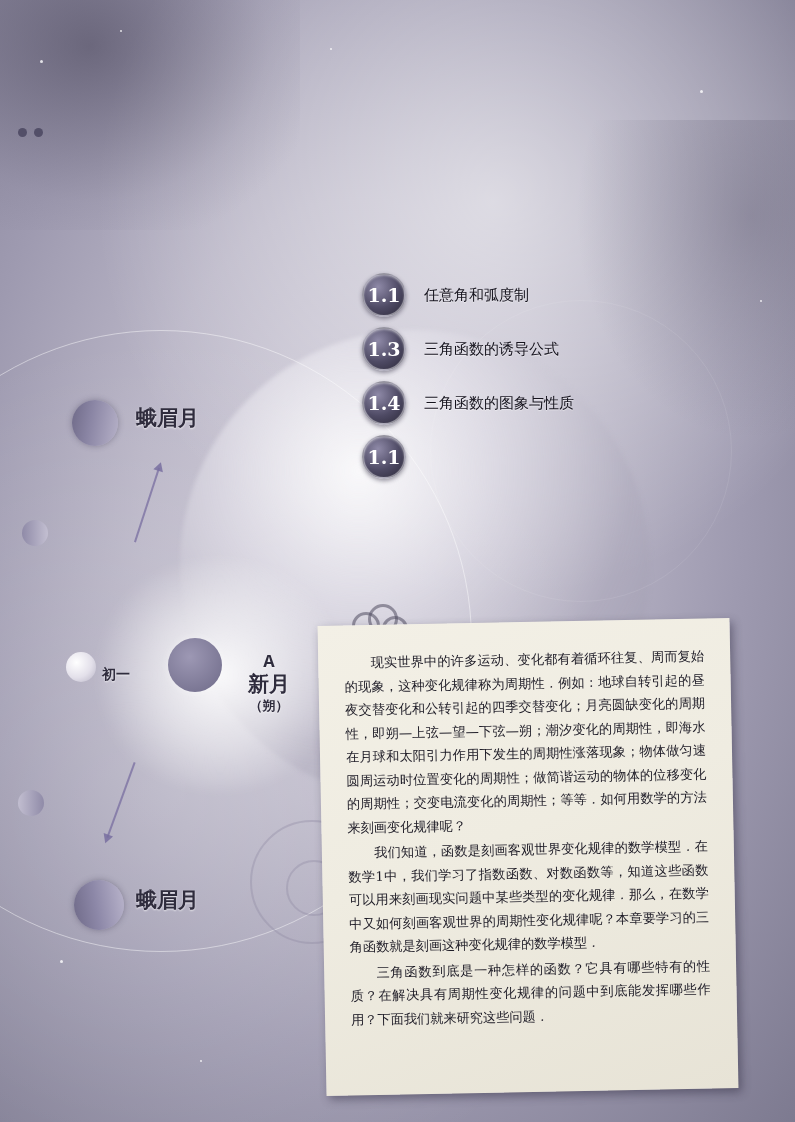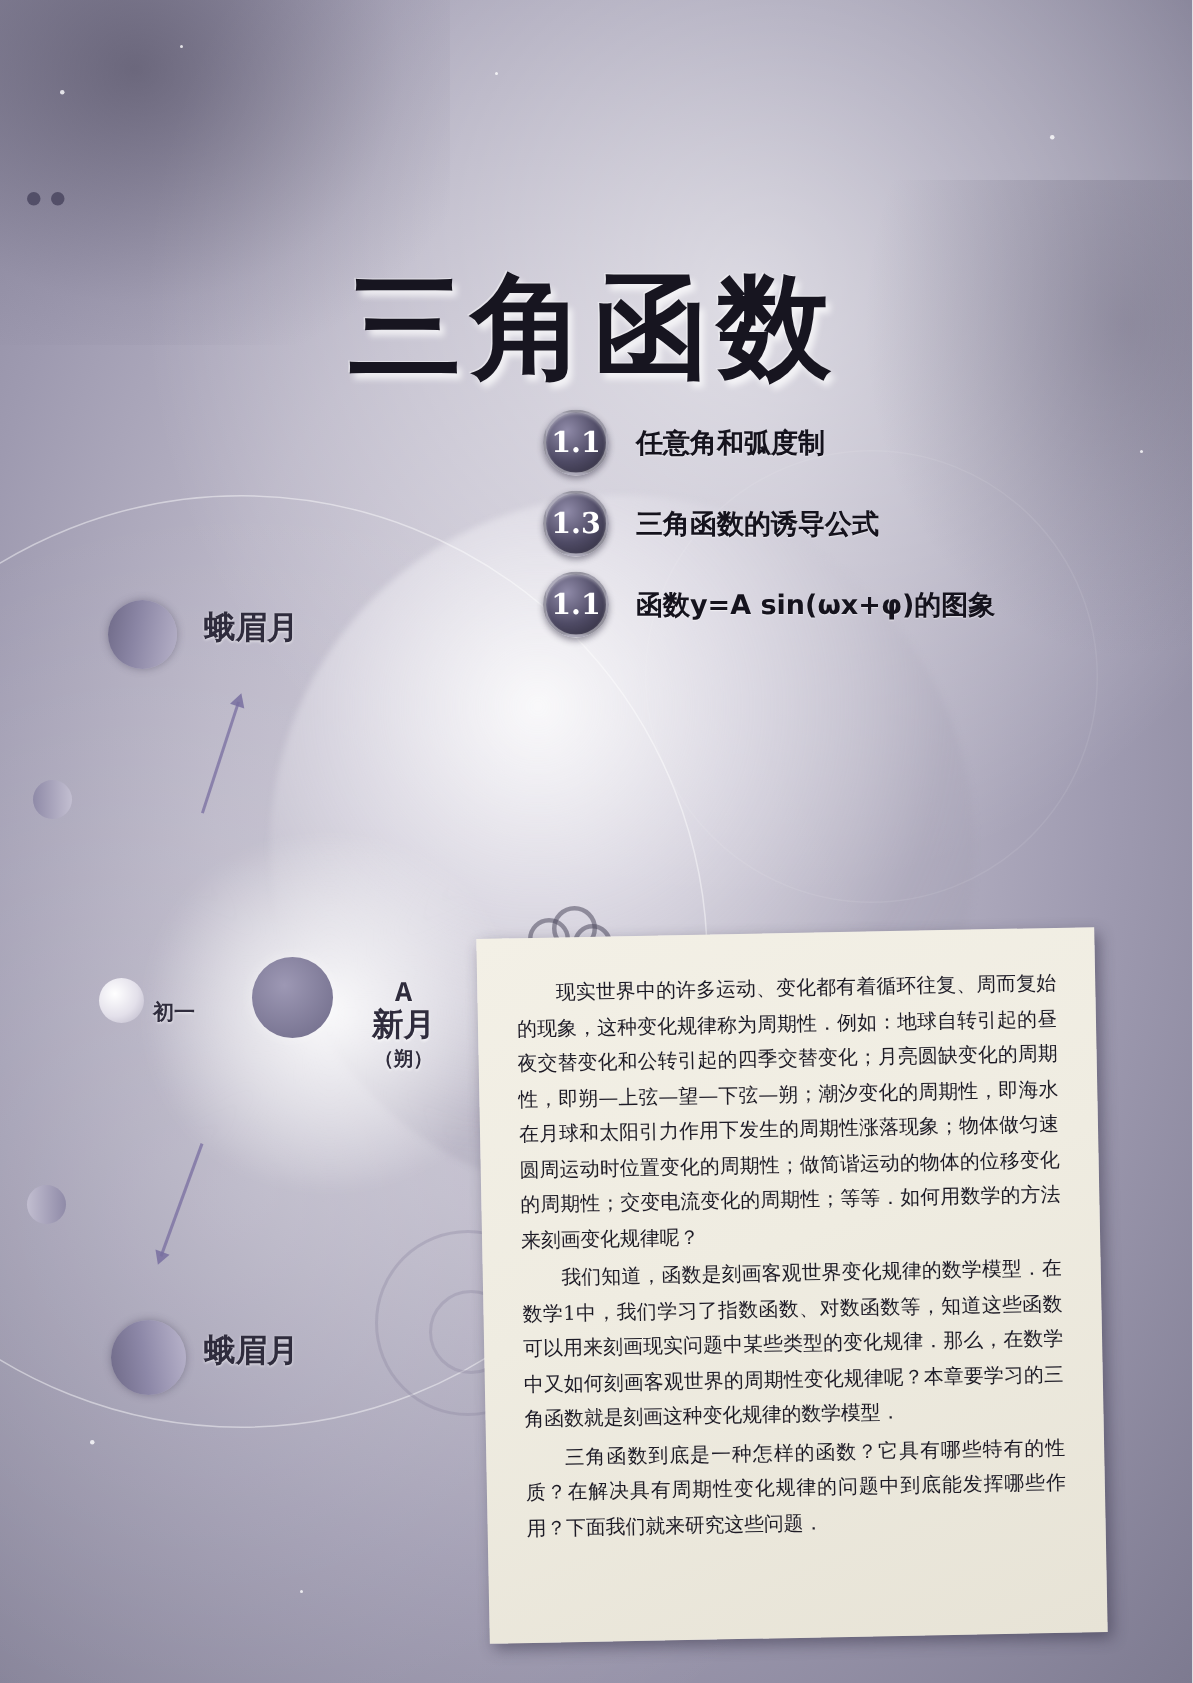--- a/index.html
+++ b/index.html
@@ -98,21 +98,21 @@
   .toc-badge{
     width:40px;height:40px;border-radius:50%;flex:0 0 40px;
     background:radial-gradient(circle at 35% 30%, #8f8aa8 0%, #4e4a64 55%, #2b2838 100%);
     border:2px solid rgba(255,255,255,.45);
     color:#ffffff;font-size:19px;font-weight:bold;
     display:flex;align-items:center;justify-content:center;
     font-family:"DejaVu Serif","Liberation Serif",serif;
     box-shadow:0 2px 4px rgba(40,36,58,.45), inset 0 1px 2px rgba(255,255,255,.35);
   }
   .toc-text{
-    margin-left:18px;font-size:18px;font-weight:bold;color:#15131d;
+    margin-left:18px;font-size:15px;font-weight:normal;color:#15131d;
     font-family:"DejaVu Sans","Liberation Sans",sans-serif;
     text-shadow:0 1px 1px rgba(255,255,255,.55);
   }
   
   .panel{
     position:absolute;left:322px;top:622px;width:412px;height:470px;
     background:linear-gradient(160deg,#f3f0e6 0%,#efece1 45%,#e7e3d6 100%);
     box-shadow:3px 4px 10px rgba(40,36,58,.45);
     transform:rotate(-1.1deg);
     padding:26px 26px 18px 26px;box-sizing:border-box;
@@ -175,34 +175,36 @@
   <div class="art-label lbl-xinyue">
     <span class="aletter">A</span>
     <span>新月</span>
     <span class="small">（朔）</span>
   </div>
 
   <div class="faint-text" style="left:250px;top:578px;"></div>
   <div class="bottom-faint"></div>
 
   <div class="dots"><i></i><i></i></div>
-  <div class="chapter-title">三角函数</div>
 
   <div class="toc">
     <div class="toc-row">
       <div class="toc-badge">1.1</div>
       <div class="toc-text">任意角和弧度制</div>
     </div>
     <div class="toc-row">
       <div class="toc-badge">1.3</div>
       <div class="toc-text">三角函数的诱导公式</div>
     </div>
     <div class="toc-row">
+      <div class="toc-badge">1.4</div>
+      <div class="toc-text">三角函数的图象与性质</div>
+    </div>
+    <div class="toc-row">
       <div class="toc-badge">1.1</div>
-      <div class="toc-text">函数y=A sin(ωx+φ)的图象</div>
     </div>
   </div>
 
   <div class="coins">
     <span class="coin coin1"></span>
     <span class="coin coin2"></span>
     <span class="coin coin3"></span>
   </div>
 
   <div class="panel">

